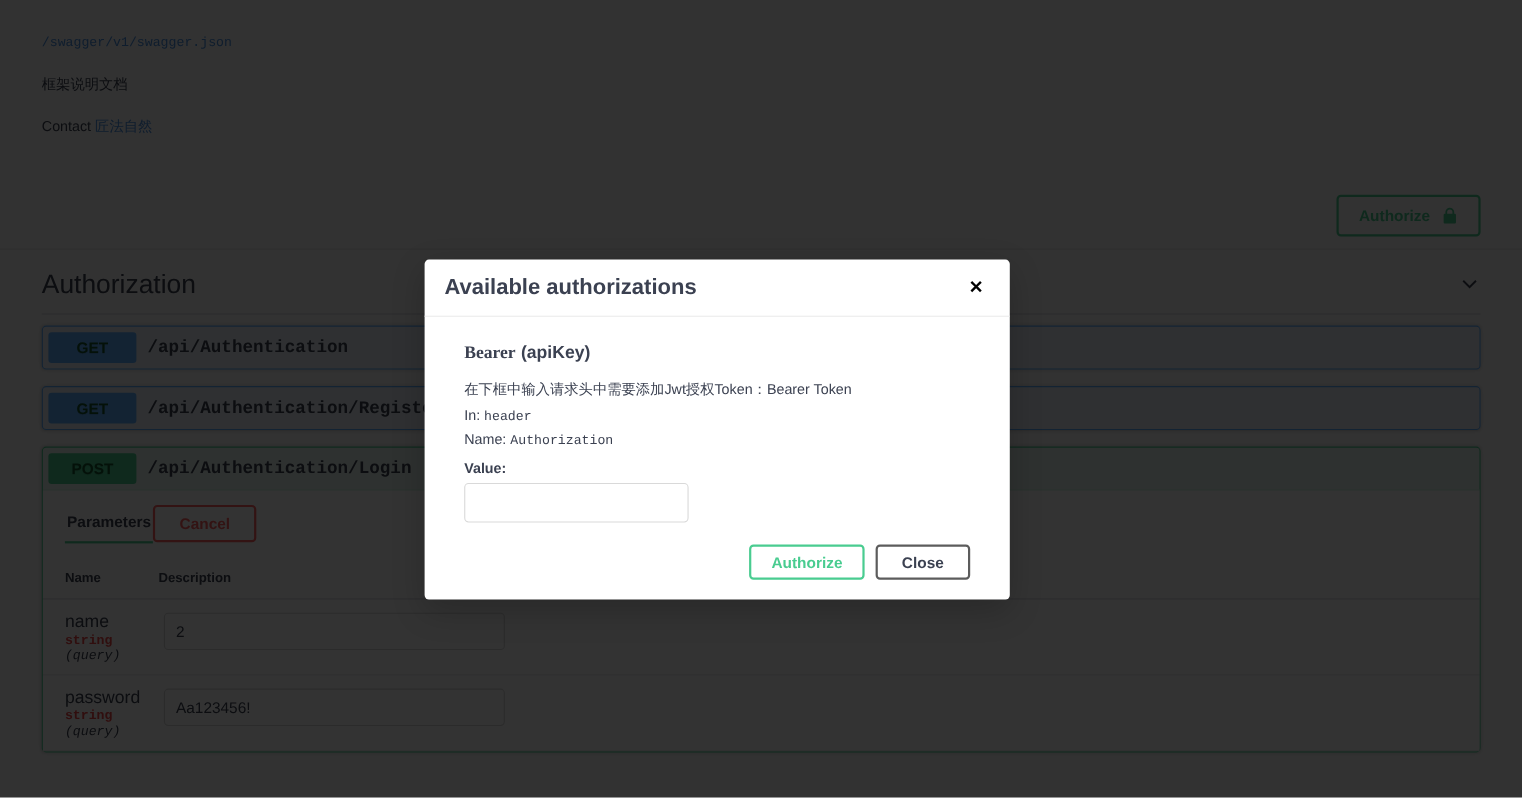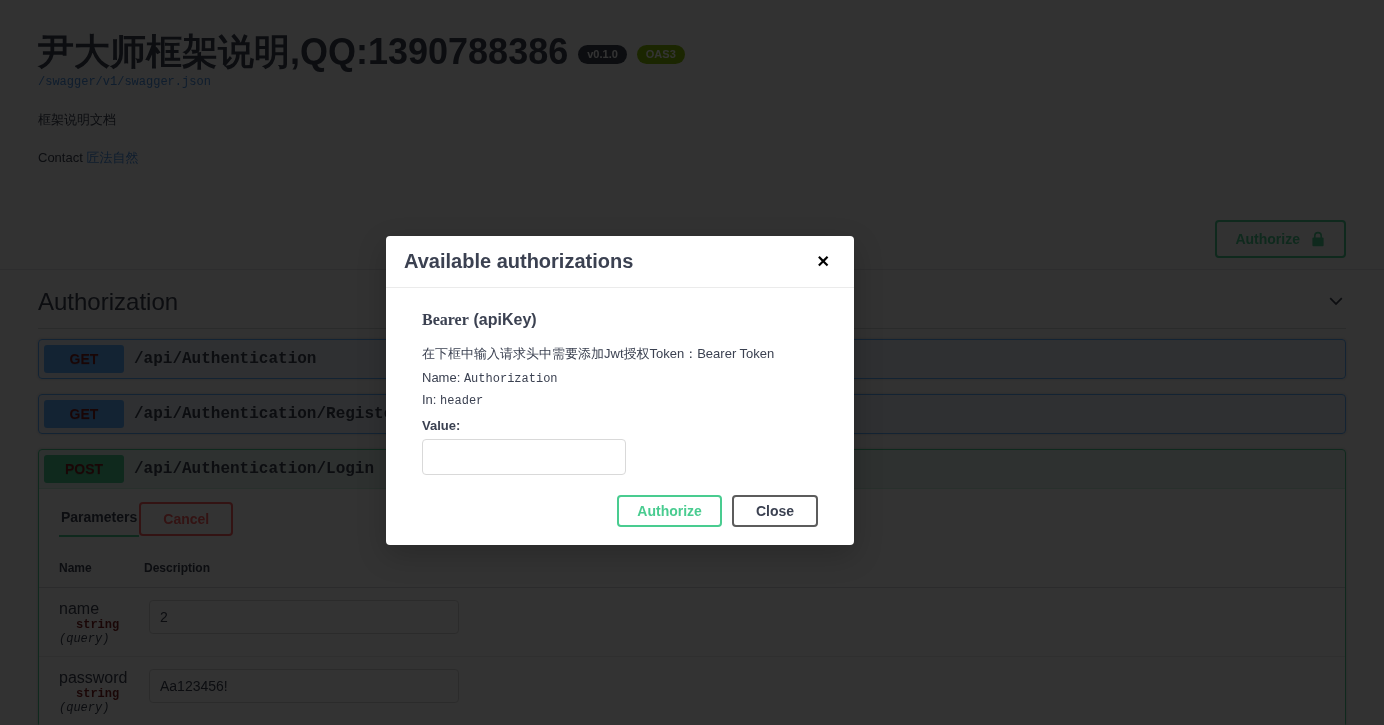--- a/index.html
+++ b/index.html
@@ -154,21 +154,21 @@
     align-items: center;
     padding: 5px;
     cursor: pointer;
   }
   .method {
     width: 80px;
     min-width: 80px;
     text-align: center;
     font-size: 14px;
     font-weight: bold;
-    color: #7f1d1d;
+    color: #14532d;
     background: #61affe;
     border-radius: 3px;
     padding: 6px 0;
     font-family: "Liberation Sans", sans-serif;
     letter-spacing: 0px;
     text-shadow: 0 1px 0 rgba(0,0,0,0.1);
   }
   .op.post .method { background: #49cc90; }
   .op-path {
     font-family: "Liberation Mono", monospace;
@@ -231,21 +231,21 @@
     border-bottom: 1px solid rgba(59,65,81,0.2);
   }
   .params-table th.c-name { width: 105px; padding-left: 20px; }
   .params-table td {
     vertical-align: top;
     padding: 12px 0 10px 0;
     border-bottom: 1px solid rgba(59,65,81,0.1);
   }
   .params-table td.c-name { padding-left: 20px; width: 105px; }
   .p-name { font-size: 16px; color: #3b4151; font-family: "Liberation Sans", sans-serif; }
-  .p-type { font-size: 12px; font-weight: bold; color: #7f1d1d; font-family: "Liberation Mono", monospace; margin-left: 17px; }
+  .p-type { font-size: 12px; font-weight: bold; color: #ef4444; font-family: "Liberation Mono", monospace; }
   .p-in { font-size: 12px; font-style: italic; color: #3b4151; font-family: "Liberation Mono", monospace; }
   .p-input {
     width: 310px;
     border: 1px solid #d9d9d9;
     border-radius: 4px;
     background: #fff;
     padding: 8px 10px;
     font-size: 14px;
     color: #3b4151;
     font-family: "Liberation Sans", sans-serif;
@@ -255,21 +255,21 @@
   
   #modal-backdrop {
     position: absolute;
     inset: 0;
     background: transparent;
   }
   .modal {
     position: absolute;
     left: 386px;
     top: 236px;
-    width: 468px;
+    width: 532px;
     height: 309px;
     background: #fff;
     border-radius: 4px;
     box-shadow: 0 10px 30px 0 rgba(0,0,0,0.20);
     display: flex;
     flex-direction: column;
   }
   .modal-header {
     display: flex;
     align-items: center;
@@ -363,25 +363,20 @@
     font-family: "Liberation Sans", sans-serif;
   }
 </style>
 </head>
 <body>
 
 <div id="page-root">
   <div class="swagger-wrap">
 
     <div class="info-block">
-      <div class="title-row">
-        <h1 class="api-title">尹大师框架说明,QQ:1390788386</h1>
-        <span class="badge-version">v0.1.0</span>
-        <span class="badge-oas">OAS3</span>
-      </div>
       <div class="api-url">
         <a href="#">/swagger/v1/swagger.json</a>
       </div>
       <div class="api-desc">框架说明文档</div>
       <div class="api-contact">
         <span class="label">Contact</span>
         <a href="#">匠法自然</a>
       </div>
     </div>
 
@@ -485,27 +480,27 @@
 
     <div class="modal-body">
       <h4 class="scheme-name">
         <span class="code">Bearer</span>
         <span class="kind">(apiKey)</span>
       </h4>
 
       <p class="scheme-desc">在下框中输入请求头中需要添加Jwt授权Token：Bearer Token</p>
 
       <p class="kv">
+        <span>In:</span>
+        <span class="mono">header</span>
+      </p>
+
+      <p class="kv">
         <span>Name:</span>
         <span class="mono">Authorization</span>
-      </p>
-
-      <p class="kv">
-        <span>In:</span>
-        <span class="mono">header</span>
       </p>
 
       <div class="value-label">Value:</div>
       <input class="value-input" type="text" value="" style="">
     </div>
 
     <div class="modal-actions">
       <button class="btn-modal-authorize">Authorize</button>
       <button class="btn-modal-close">Close</button>
     </div>

